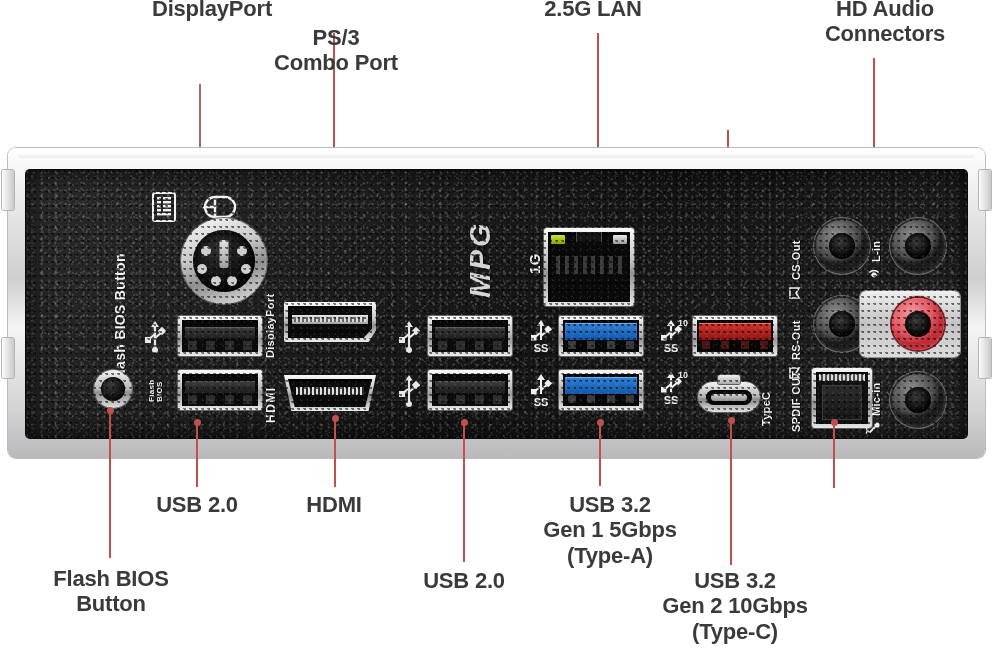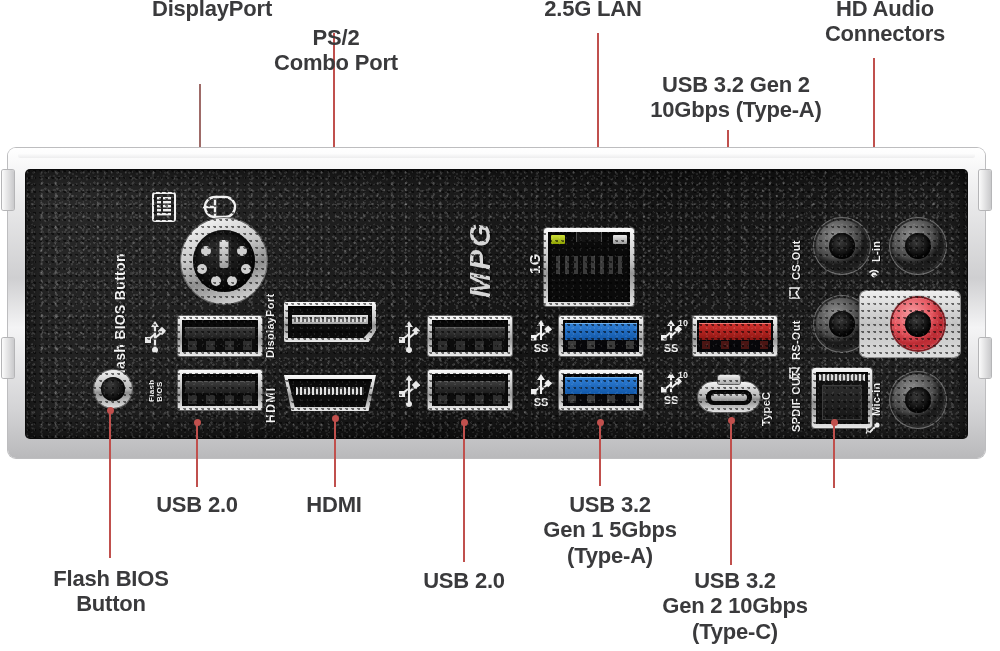--- a/index.html
+++ b/index.html
@@ -361,29 +361,27 @@
   .icw{position:absolute;}
 </style>
 </head>
 <body>
 
 <div id="stage">
 
   <div class="callout" style="left:128px;top:-4px;width:168px;">DisplayPort</div>
   <div class="leader dot down" style="left:333px;top:33px;height:123px;"></div>
 
-  <div class="callout" style="left:246px;top:25px;width:180px;">PS/2
+  <div class="callout" style="left:246px;top:25px;width:180px;">PS/3
 Combo Port</div>
   <div class="leader dot down" style="left:199px;top:84px;height:103px;background:#9e6b68;"></div>
 
   <div class="callout" style="left:517px;top:-4px;width:152px;">2.5G LAN</div>
   <div class="leader dot down" style="left:597px;top:33px;height:208px;"></div>
 
-  <div class="callout" style="left:610px;top:72px;width:252px;">USB 3.2 Gen 2
-10Gbps (Type-A)</div>
   <div class="leader dot down" style="left:727px;top:130px;height:190px;"></div>
 
   <div class="callout" style="left:790px;top:-4px;width:190px;">HD Audio
 Connectors</div>
   <div class="leader dot down" style="left:873px;top:58px;height:134px;"></div>
 
   <div id="shield">
     <div class="tab" style="left:-6px;top:22px;width:12px;height:40px;"></div>
     <div class="tab" style="left:-6px;top:190px;width:12px;height:40px;"></div>
     <div class="tab" style="right:-6px;top:22px;width:12px;height:40px;"></div>

